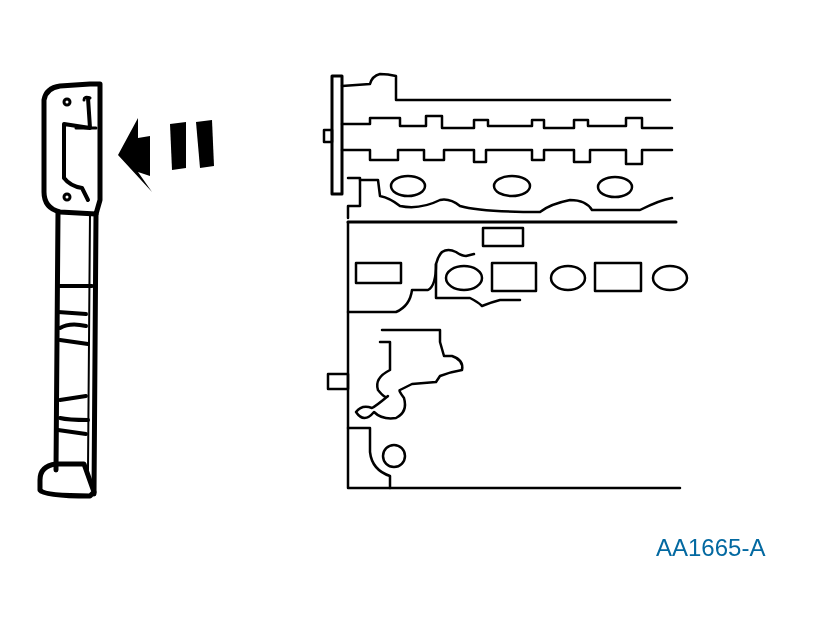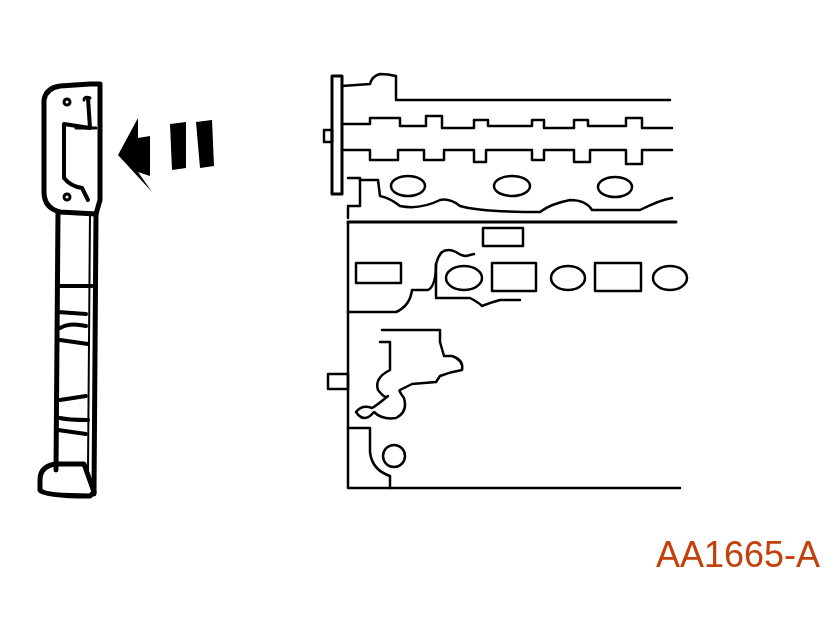--- a/index.html
+++ b/index.html
@@ -1,20 +1,20 @@
 <!DOCTYPE html>
 <html><head>
   <meta charset="utf-8">
   <style>
     html, body { margin: 0; padding: 0; background: #ffffff; }
     body { width: 837px; height: 635px; position: relative; overflow: hidden; }
     #canvas { position: absolute; left: 0; top: 0; }
     .ref-label {
       position: absolute; left: 656px; top: 534px;
-      font-family: "Liberation Sans", sans-serif; font-size: 36px; color: #c2410c;
+      font-family: "Liberation Sans", sans-serif; font-size: 24px; color: #0369a1;
       letter-spacing: 0px;
     }
   </style>
 </head>
 <body>
 
 <svg id="canvas" width="837" height="635" viewBox="0 0 837 635" xmlns="http://www.w3.org/2000/svg" fill="none" stroke="#000" stroke-linejoin="round" stroke-linecap="round">
 
   <g>
 

